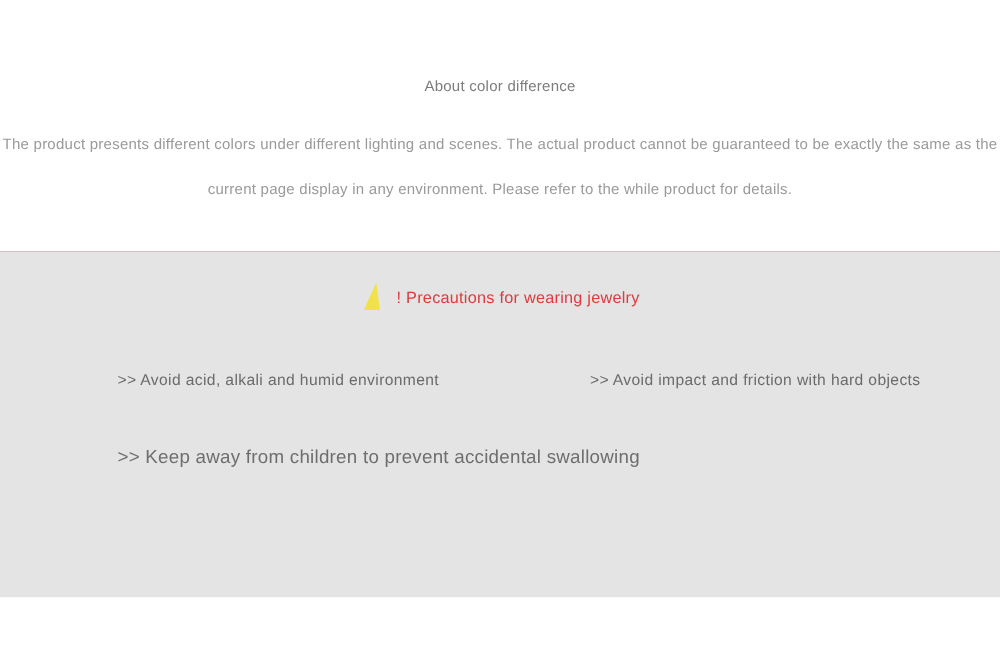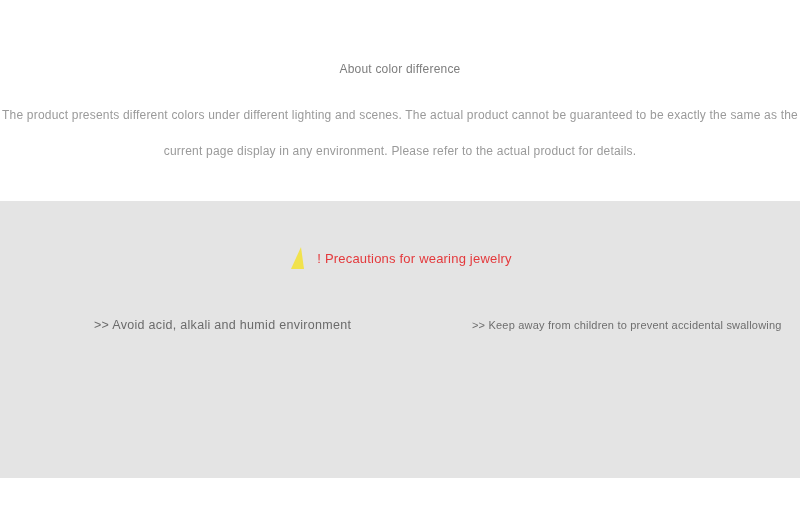--- a/index.html
+++ b/index.html
@@ -35,21 +35,21 @@
     font-size: 12px;
     line-height: 36px;
     color: #9a9a9a;
     letter-spacing: 0.2px;
   }
 
   
   .precautions-section {
     height: 277px;
     background: #e4e4e4;
-    padding-top: 44px;
+    padding-top: 23px;
   }
   .precautions-heading {
     height: 26px;
     display: flex;
     align-items: center;
     justify-content: center;
     gap: 10px;
   }
   .warning-icon {
     width: 19px;
@@ -76,55 +76,56 @@
     color: #6b6b6b;
     letter-spacing: 0.3px;
     white-space: nowrap;
   }
   .precaution-item.large {
     font-size: 15px;
     color: #5f5f5f;
     letter-spacing: 0.2px;
   }
   .precaution-item.small {
-    font-size: 11px;
+    font-size: 15px;
     color: #6e6e6e;
     letter-spacing: 0.2px;
   }
 
   
   .bottom-strip {
     height: 47px;
     background: #ffffff;
   }
 </style>
 </head>
 <body>
 
 <div class="page">
 
   <section class="color-section">
     <div class="color-title">About color difference</div>
     <div class="color-paragraph">
       <div>The product presents different colors under different lighting and scenes. The actual product cannot be guaranteed to be exactly the same as the</div>
-      <div>current page display in any environment. Please refer to the actual product for details.</div>
+      <div>current page display in any environment. Please refer to the while product for details.</div>
     </div>
   </section>
 
   <section class="precautions-section">
     <div class="precautions-heading">
       <span class="warning-icon">
         <svg width="19" height="24" viewBox="0 0 19 24" aria-hidden="true">
           <polygon points="13,1 16,23 3,23" fill="#f1e24d"></polygon>
         </svg>
       </span>
       <span class="precautions-heading-text">! Precautions for wearing jewelry</span>
     </div>
 
     <div class="precautions-grid">
       <div class="precaution-item">&gt;&gt; Avoid acid, alkali and humid environment</div>
+      <div class="precaution-item">&gt;&gt; Avoid impact and friction with hard objects</div>
       <div class="precaution-item small">&gt;&gt; Keep away from children to prevent accidental swallowing</div>
     </div>
   </section>
 
   <div class="bottom-strip"></div>
 
 </div>
 
 </body></html>

